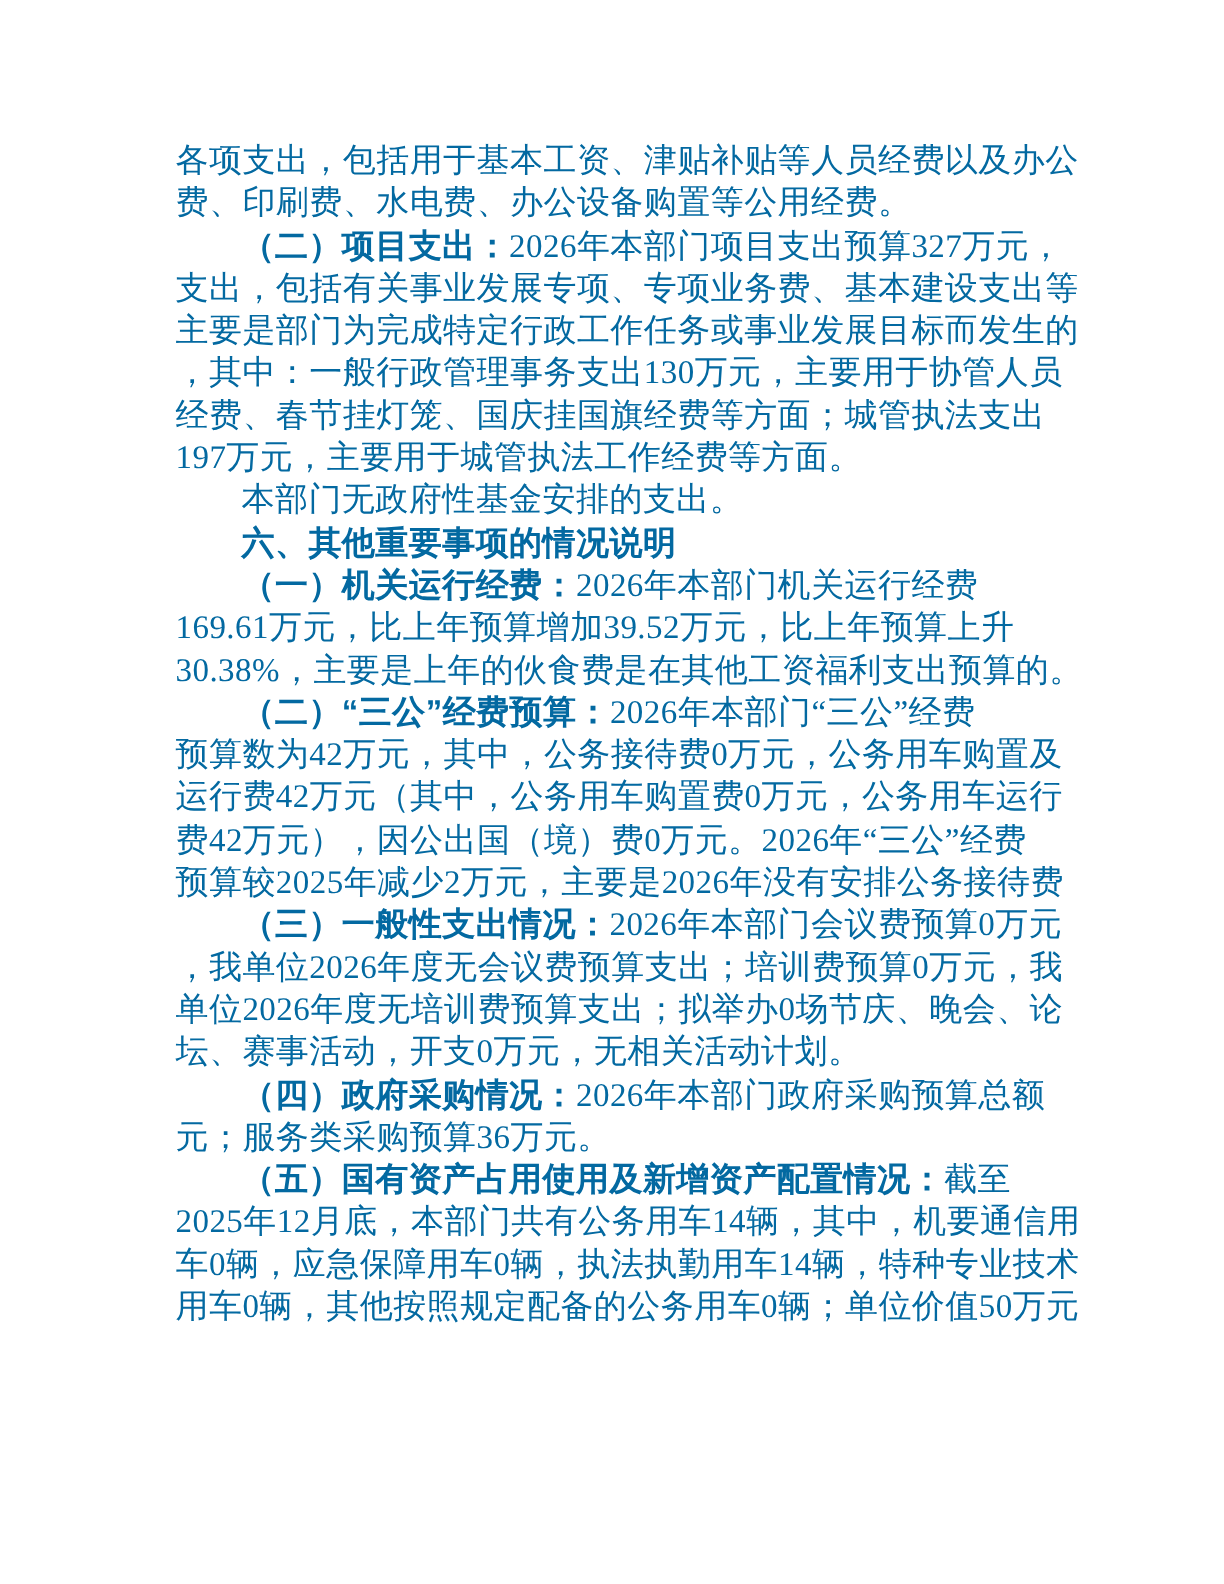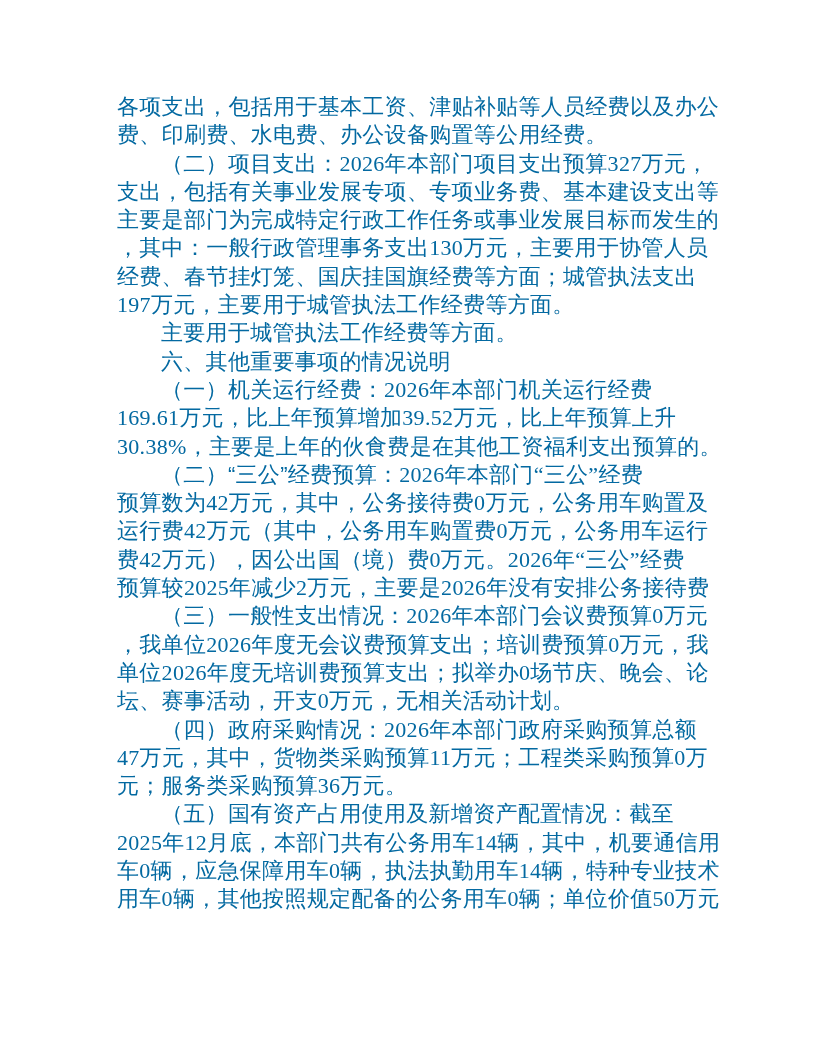--- a/index.html
+++ b/index.html
@@ -27,51 +27,50 @@
     white-space: nowrap;
   }
   .text-line {
     height: 28.3px;
   }
   .text-line.indent {
     padding-left: 44px;
   }
   .run-bold {
     font-family: "Liberation Sans", "DejaVu Sans", sans-serif;
-    font-weight: normal;
+    font-weight: bold;
   }
 </style>
 </head>
 <body>
 
 <div class="page">
   <div class="doc-body" id="doc-body">
       <div class="text-line"><span class="run-normal">各项支出，包括用于基本工资、津贴补贴等人员经费以及办公</span></div>
       <div class="text-line"><span class="run-normal">费、印刷费、水电费、办公设备购置等公用经费。</span></div>
       <div class="text-line indent"><span class="run-bold">（二）项目支出：</span><span class="run-normal">2026年本部门项目支出预算327万元，</span></div>
       <div class="text-line"><span class="run-normal">支出，包括有关事业发展专项、专项业务费、基本建设支出等</span></div>
       <div class="text-line"><span class="run-normal">主要是部门为完成特定行政工作任务或事业发展目标而发生的</span></div>
       <div class="text-line"><span class="run-normal">，其中：一般行政管理事务支出130万元，主要用于协管人员</span></div>
       <div class="text-line"><span class="run-normal">经费、春节挂灯笼、国庆挂国旗经费等方面；城管执法支出</span></div>
       <div class="text-line"><span class="run-normal">197万元，主要用于城管执法工作经费等方面。</span></div>
-      <div class="text-line indent"><span class="run-normal">主要用于城管执法工作经费等方面。</span></div>
+      <div class="text-line indent"><span class="run-normal">本部门无政府性基金安排的支出。</span></div>
       <div class="text-line indent"><span class="run-bold">六、其他重要事项的情况说明</span></div>
       <div class="text-line indent"><span class="run-bold">（一）机关运行经费：</span><span class="run-normal">2026年本部门机关运行经费</span></div>
       <div class="text-line"><span class="run-normal">169.61万元，比上年预算增加39.52万元，比上年预算上升</span></div>
       <div class="text-line"><span class="run-normal">30.38%，主要是上年的伙食费是在其他工资福利支出预算的。</span></div>
       <div class="text-line indent"><span class="run-bold">（二）“三公”经费预算：</span><span class="run-normal">2026年本部门“三公”经费</span></div>
       <div class="text-line"><span class="run-normal">预算数为42万元，其中，公务接待费0万元，公务用车购置及</span></div>
       <div class="text-line"><span class="run-normal">运行费42万元（其中，公务用车购置费0万元，公务用车运行</span></div>
       <div class="text-line"><span class="run-normal">费42万元），因公出国（境）费0万元。2026年“三公”经费</span></div>
       <div class="text-line"><span class="run-normal">预算较2025年减少2万元，主要是2026年没有安排公务接待费</span></div>
       <div class="text-line indent"><span class="run-bold">（三）一般性支出情况：</span><span class="run-normal">2026年本部门会议费预算0万元</span></div>
       <div class="text-line"><span class="run-normal">，我单位2026年度无会议费预算支出；培训费预算0万元，我</span></div>
       <div class="text-line"><span class="run-normal">单位2026年度无培训费预算支出；拟举办0场节庆、晚会、论</span></div>
       <div class="text-line"><span class="run-normal">坛、赛事活动，开支0万元，无相关活动计划。</span></div>
       <div class="text-line indent"><span class="run-bold">（四）政府采购情况：</span><span class="run-normal">2026年本部门政府采购预算总额</span></div>
-      <div class="text-line"><span class="run-normal">47万元，其中，货物类采购预算11万元；工程类采购预算0万</span></div>
       <div class="text-line"><span class="run-normal">元；服务类采购预算36万元。</span></div>
       <div class="text-line indent"><span class="run-bold">（五）国有资产占用使用及新增资产配置情况：</span><span class="run-normal">截至</span></div>
       <div class="text-line"><span class="run-normal">2025年12月底，本部门共有公务用车14辆，其中，机要通信用</span></div>
       <div class="text-line"><span class="run-normal">车0辆，应急保障用车0辆，执法执勤用车14辆，特种专业技术</span></div>
       <div class="text-line"><span class="run-normal">用车0辆，其他按照规定配备的公务用车0辆；单位价值50万元</span></div>
     </div>
 </div>
 
 </body></html>

